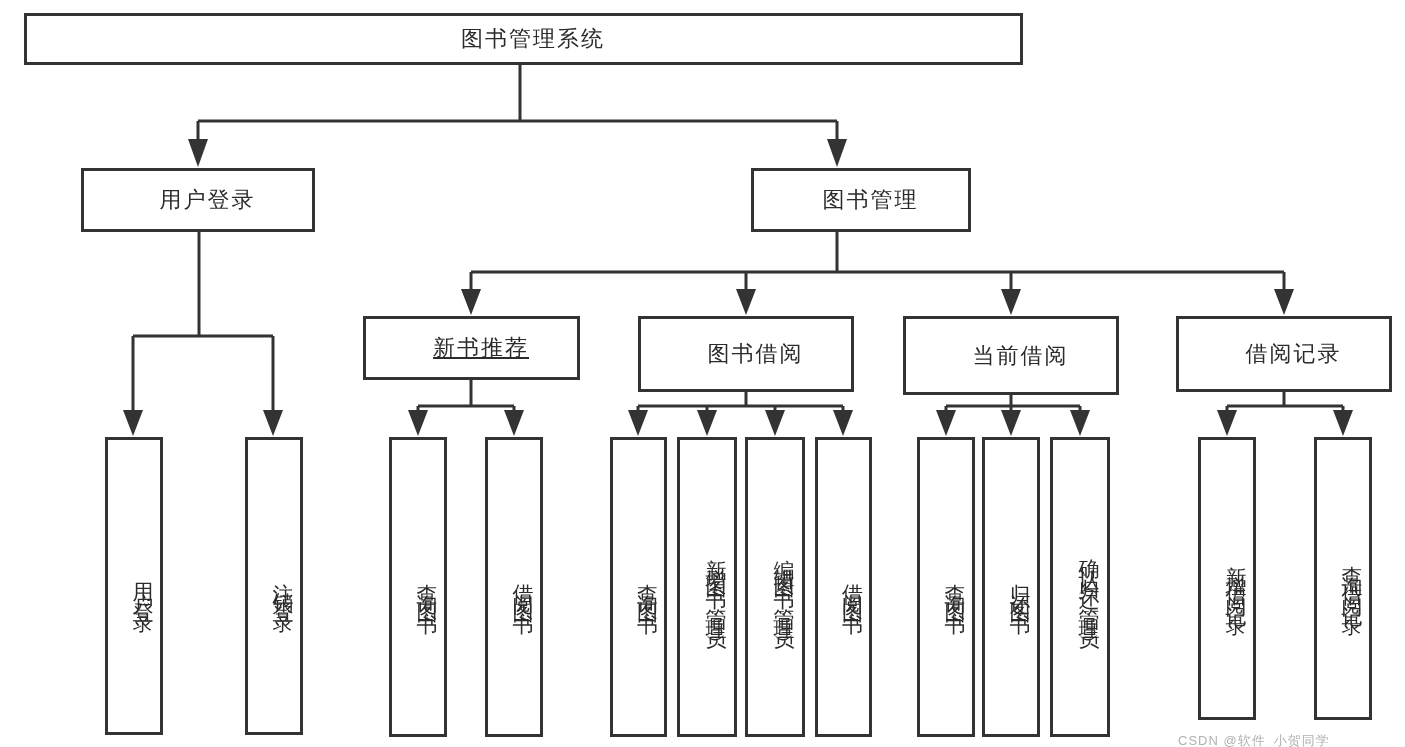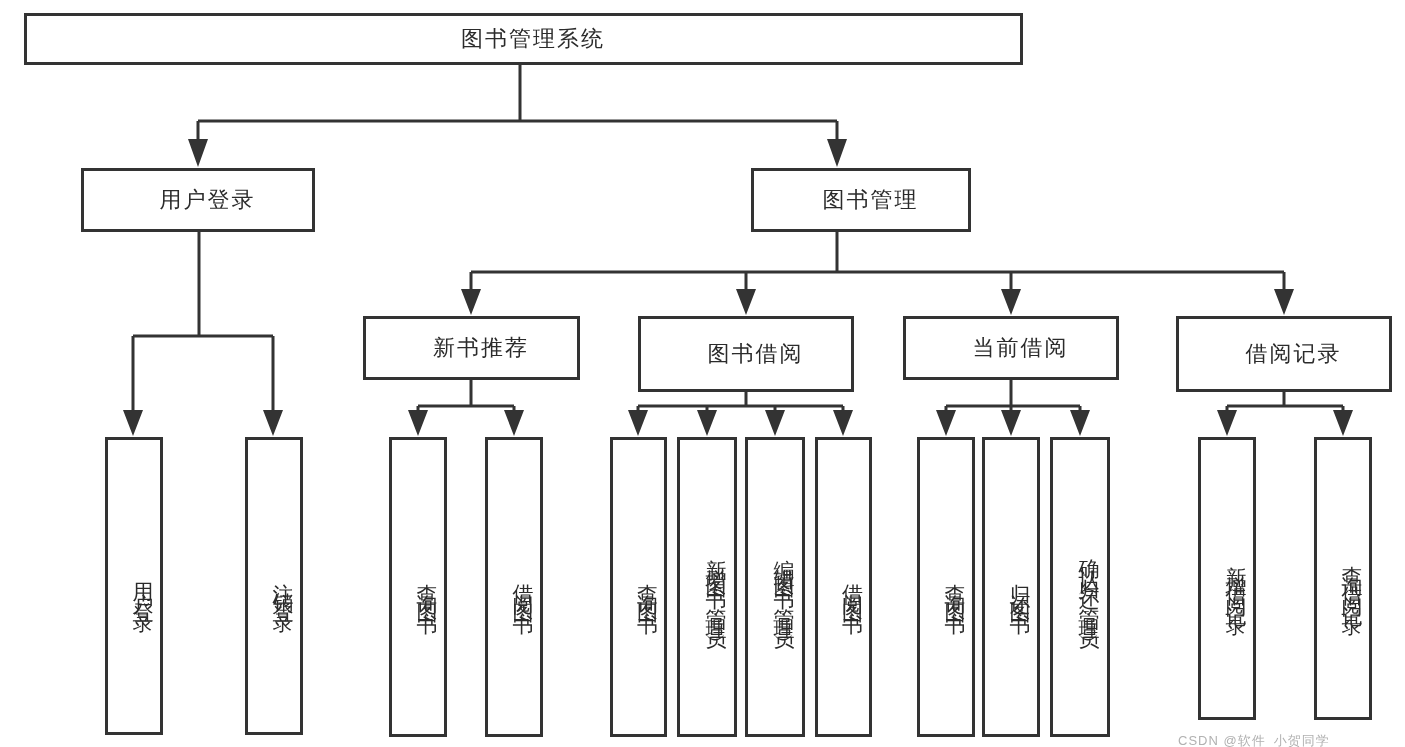--- a/index.html
+++ b/index.html
@@ -89,23 +89,23 @@
          M936 410 L956 410 L946 436 Z  M1001 410 L1021 410 L1011 436 Z
          M1070 410 L1090 410 L1080 436 Z
          M1217 410 L1237 410 L1227 436 Z  M1333 410 L1353 410 L1343 436 Z" fill="#333333" stroke="none"></path>
   </svg>
 
   <div class="node hnode" style="left:24px; top:13px; width:999px; height:52px;">图书管理系统</div>
 
   <div class="node hnode" style="left:81px; top:168px; width:234px; height:64px;">用户登录</div>
   <div class="node hnode" style="left:727px; top:168px; width:220px; height:64px;margin-left:24px;">图书管理</div>
 
-  <div class="node hnode" style="left:363px; top:316px; width:217px; height:64px;">新书推荐</div>
+  <div class="node hnode" style="left:363px; top:316px; width:217px; height:64px;text-decoration:underline;">新书推荐</div>
   <div class="node hnode" style="left:638px; top:316px; width:216px; height:76px;">图书借阅</div>
-  <div class="node hnode" style="left:903px; top:316px; width:216px; height:64px;">当前借阅</div>
+  <div class="node hnode" style="left:903px; top:316px; width:216px; height:79px;">当前借阅</div>
   <div class="node hnode" style="left:1176px; top:316px; width:216px; height:76px;">借阅记录</div>
 
   <div class="node vnode" style="left:105px; width:58px; height:298px;">
     <span class="vtext">用户登录</span>
   </div>
   <div class="node vnode" style="left:245px; width:58px; height:298px;">
     <span class="vtext">注销登录</span>
   </div>
 
   <div class="node vnode" style="left:389px; width:58px; height:300px;">

